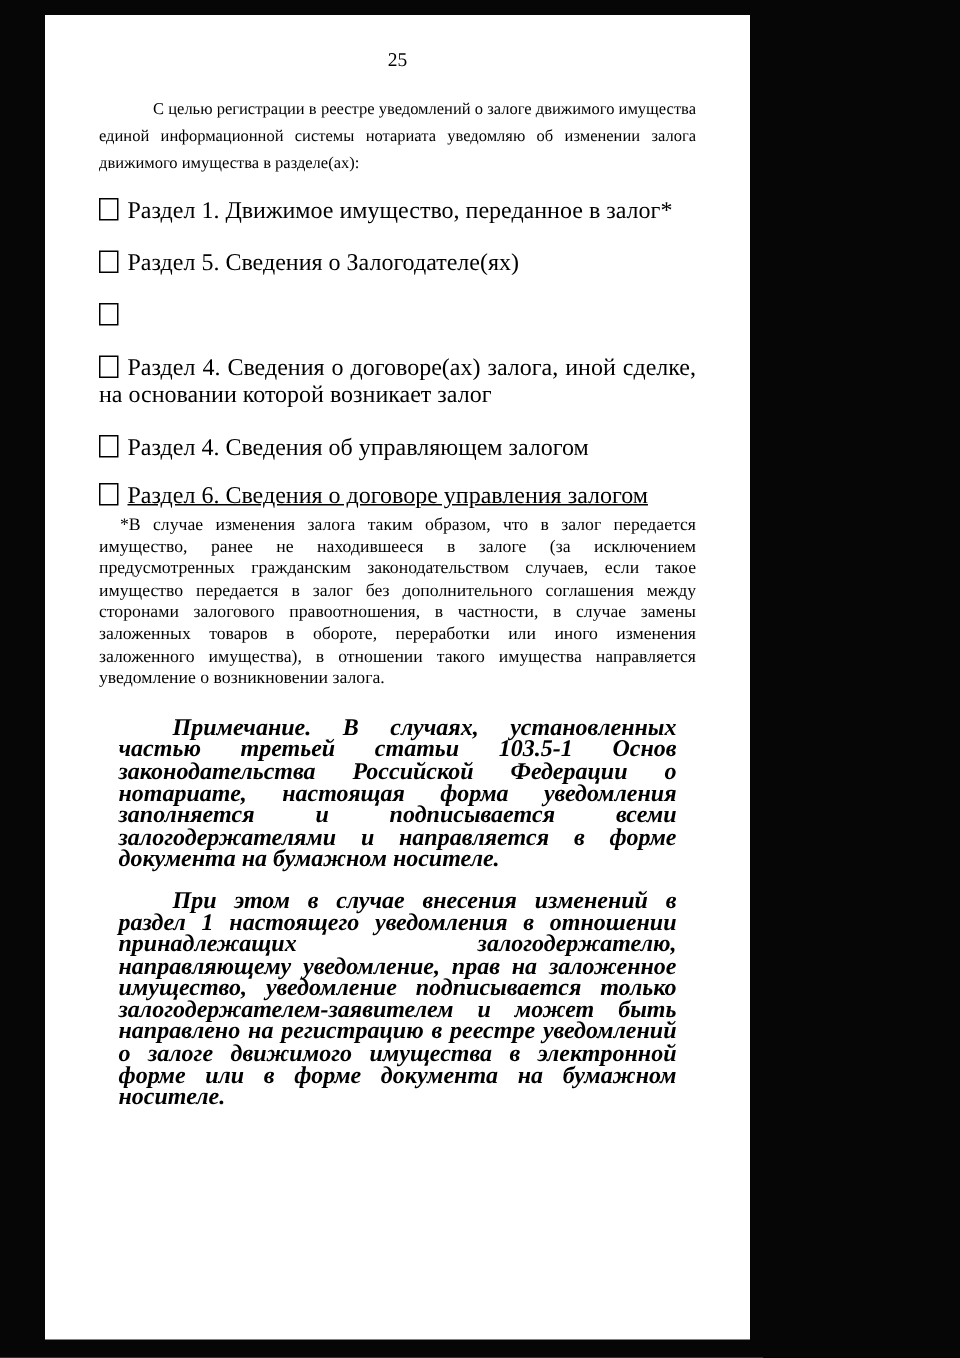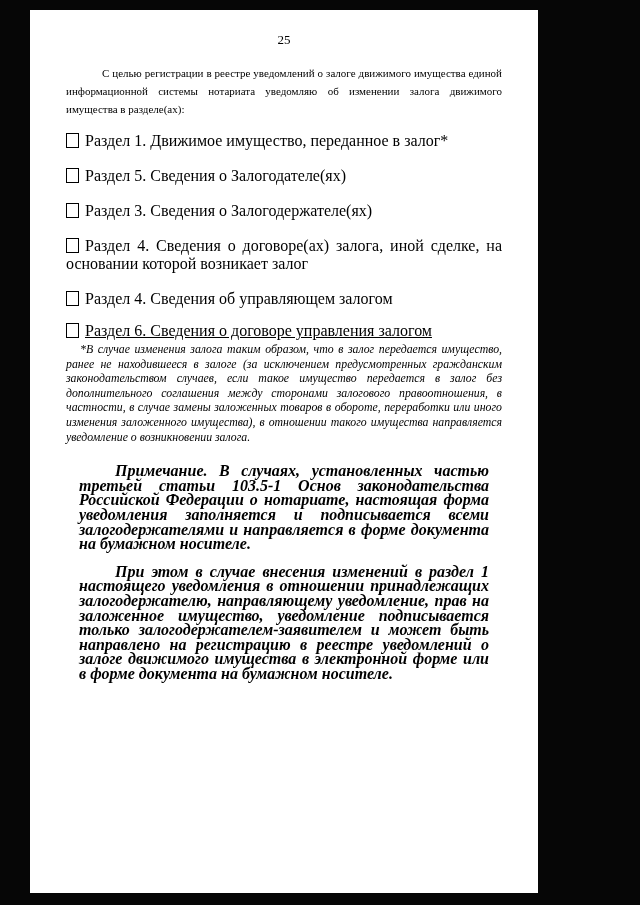--- a/index.html
+++ b/index.html
@@ -14,21 +14,21 @@
     position: relative;
     width: 640px;
     height: 905px;
     background: #060606;
     overflow: hidden;
   }
   .page {
     position: absolute;
     left: 30px;
     top: 10px;
-    width: 508px;
+    width: 470px;
     height: 883px;
     background: #ffffff;
     color: #000000;
     box-sizing: border-box;
     padding: 22px 36px 20px 36px;
   }
   .page-number {
     text-align: center;
     font-size: 13px;
     margin: 0 0 16px 0;
@@ -56,21 +56,20 @@
     margin-right: 6px;
     vertical-align: -2px;
     background: #fff;
   }
   .footnote {
     font-size: 11.8px;
     line-height: 14.6px;
     text-align: justify;
     text-indent: 14px;
     margin: 0 0 20px 0;
-    font-style: italic;
   }
   .note {
     font-size: 16px;
     line-height: 14.6px;
     text-align: justify;
     text-indent: 36px;
     font-style: italic;
     font-weight: bold;
     margin: 13px;
   }
@@ -88,21 +87,21 @@
 
     <div class="section-row">
       <span class="checkbox"></span><span>Раздел 1.  Движимое имущество, переданное в залог*</span>
     </div>
 
     <div class="section-row">
       <span class="checkbox"></span><span>Раздел 5. Сведения о Залогодателе(ях)</span>
     </div>
 
     <div class="section-row">
-      <span class="checkbox"></span><span>Раздел 3. Сведения о Залогодержателе(ях)</span>
+      <span class="checkbox"></span>
     </div>
 
     <div class="section-row">
       <span class="checkbox"></span><span>Раздел 4.  Сведения о договоре(ах) залога, иной сделке, на основании которой возникает залог</span>
     </div>
 
     <div class="section-row tight">
       <span class="checkbox"></span><span>Раздел 4. Сведения об управляющем залогом</span>
     </div>
 

